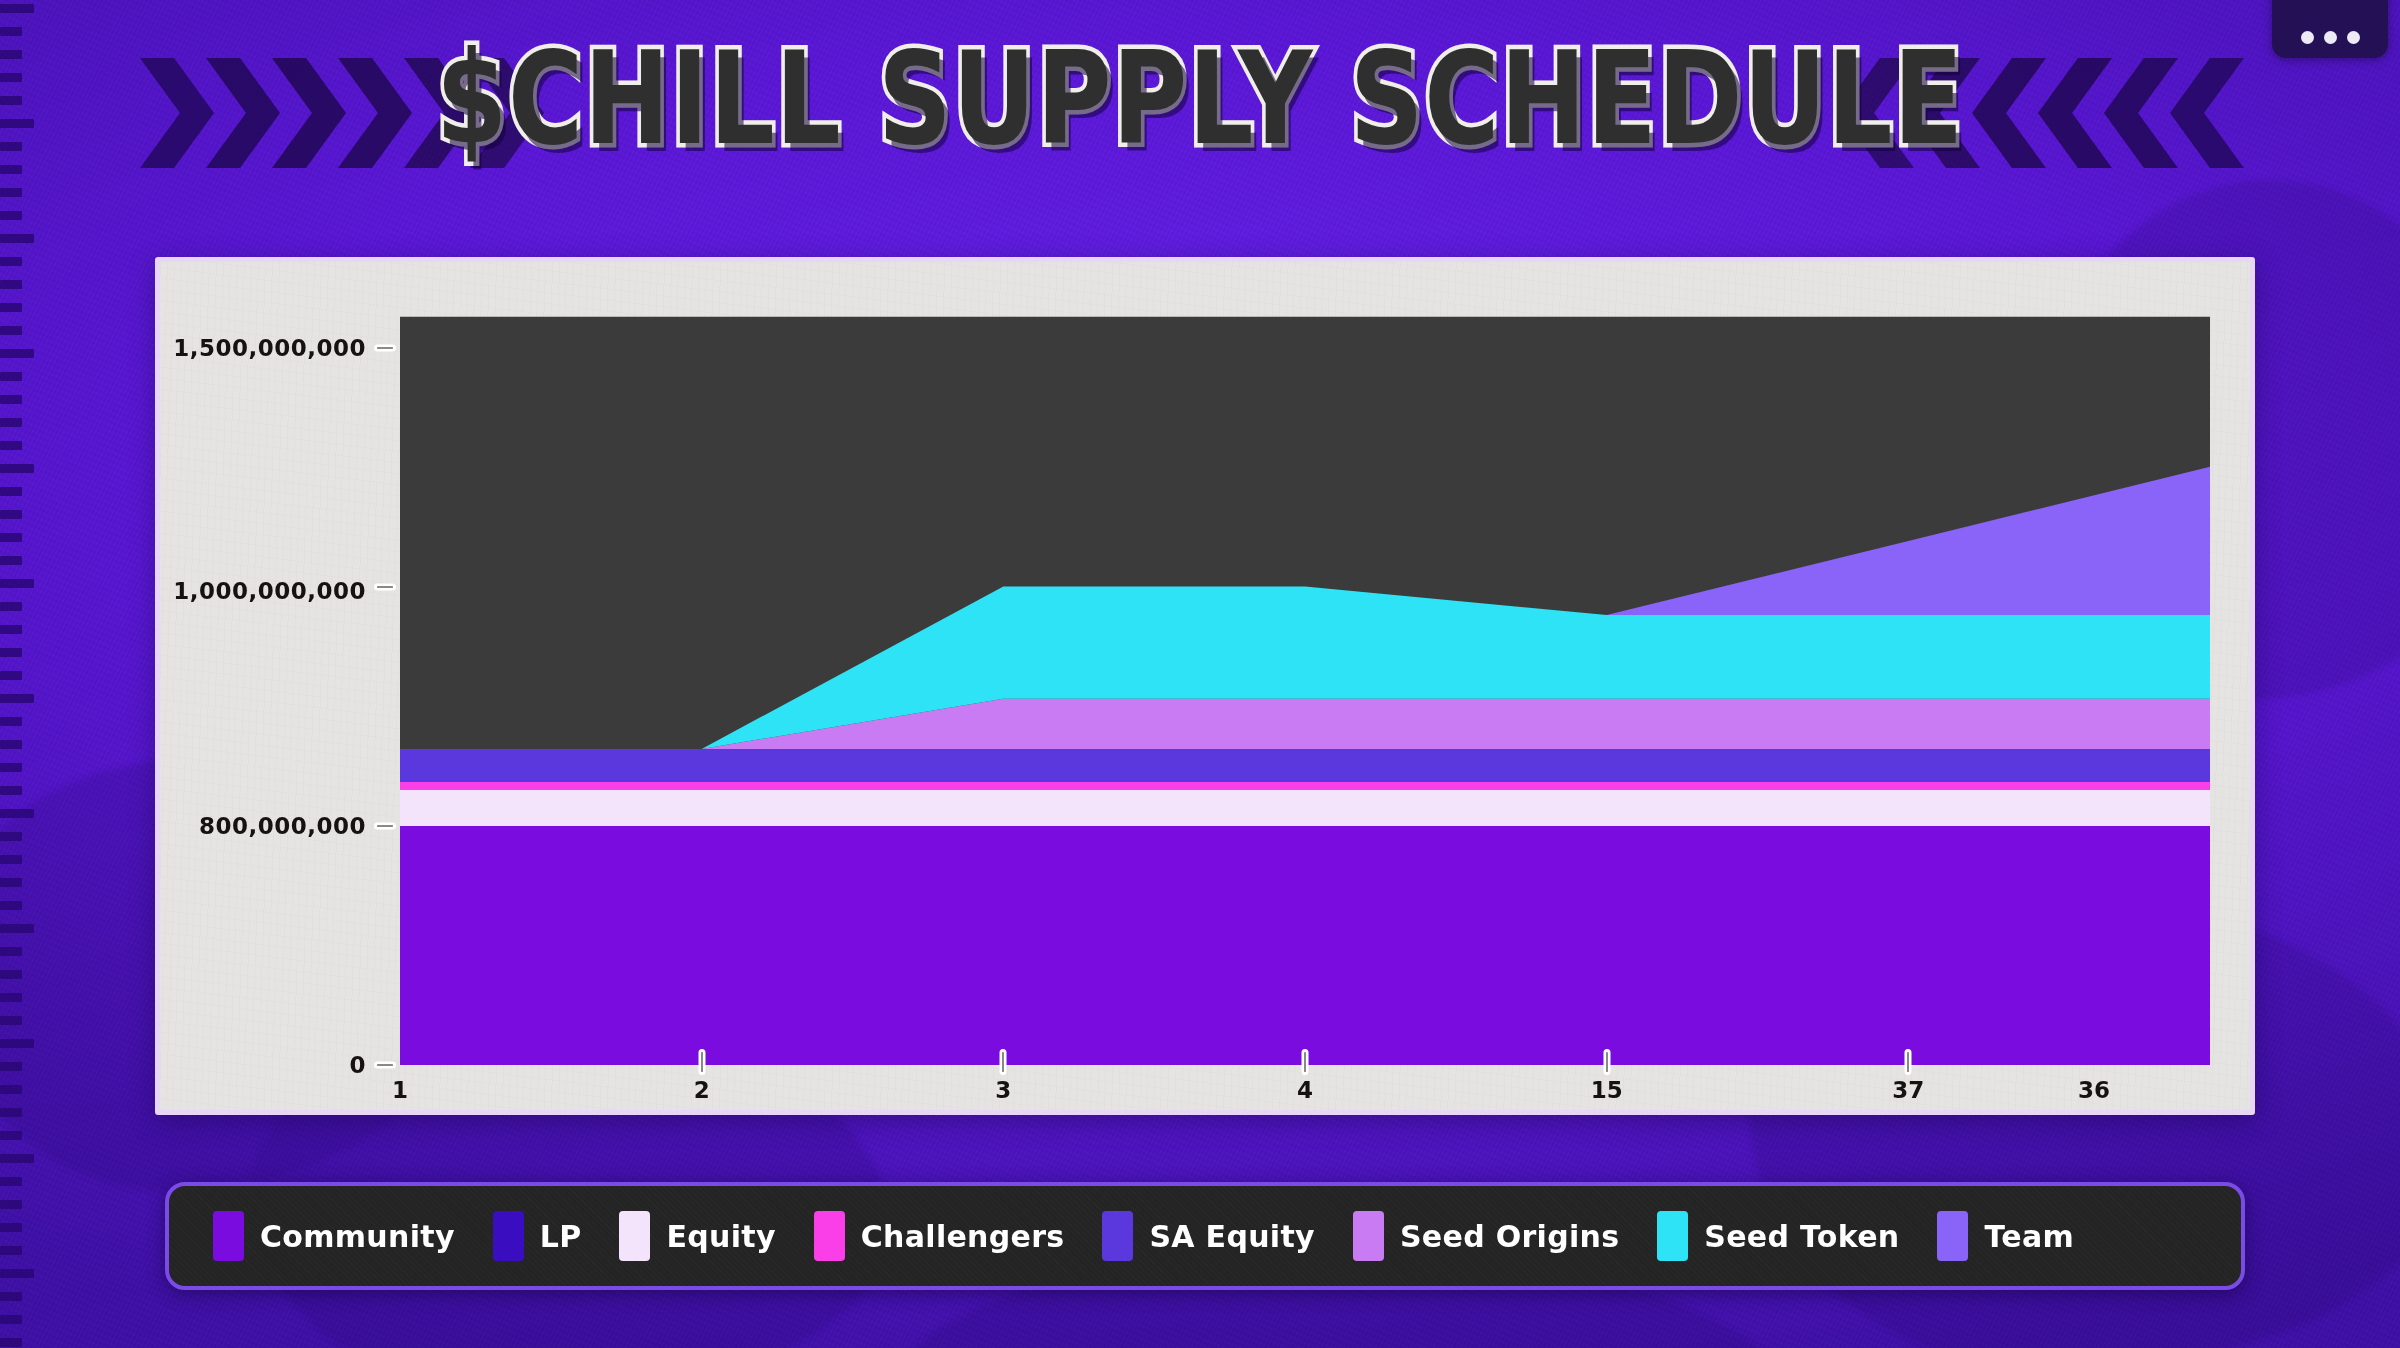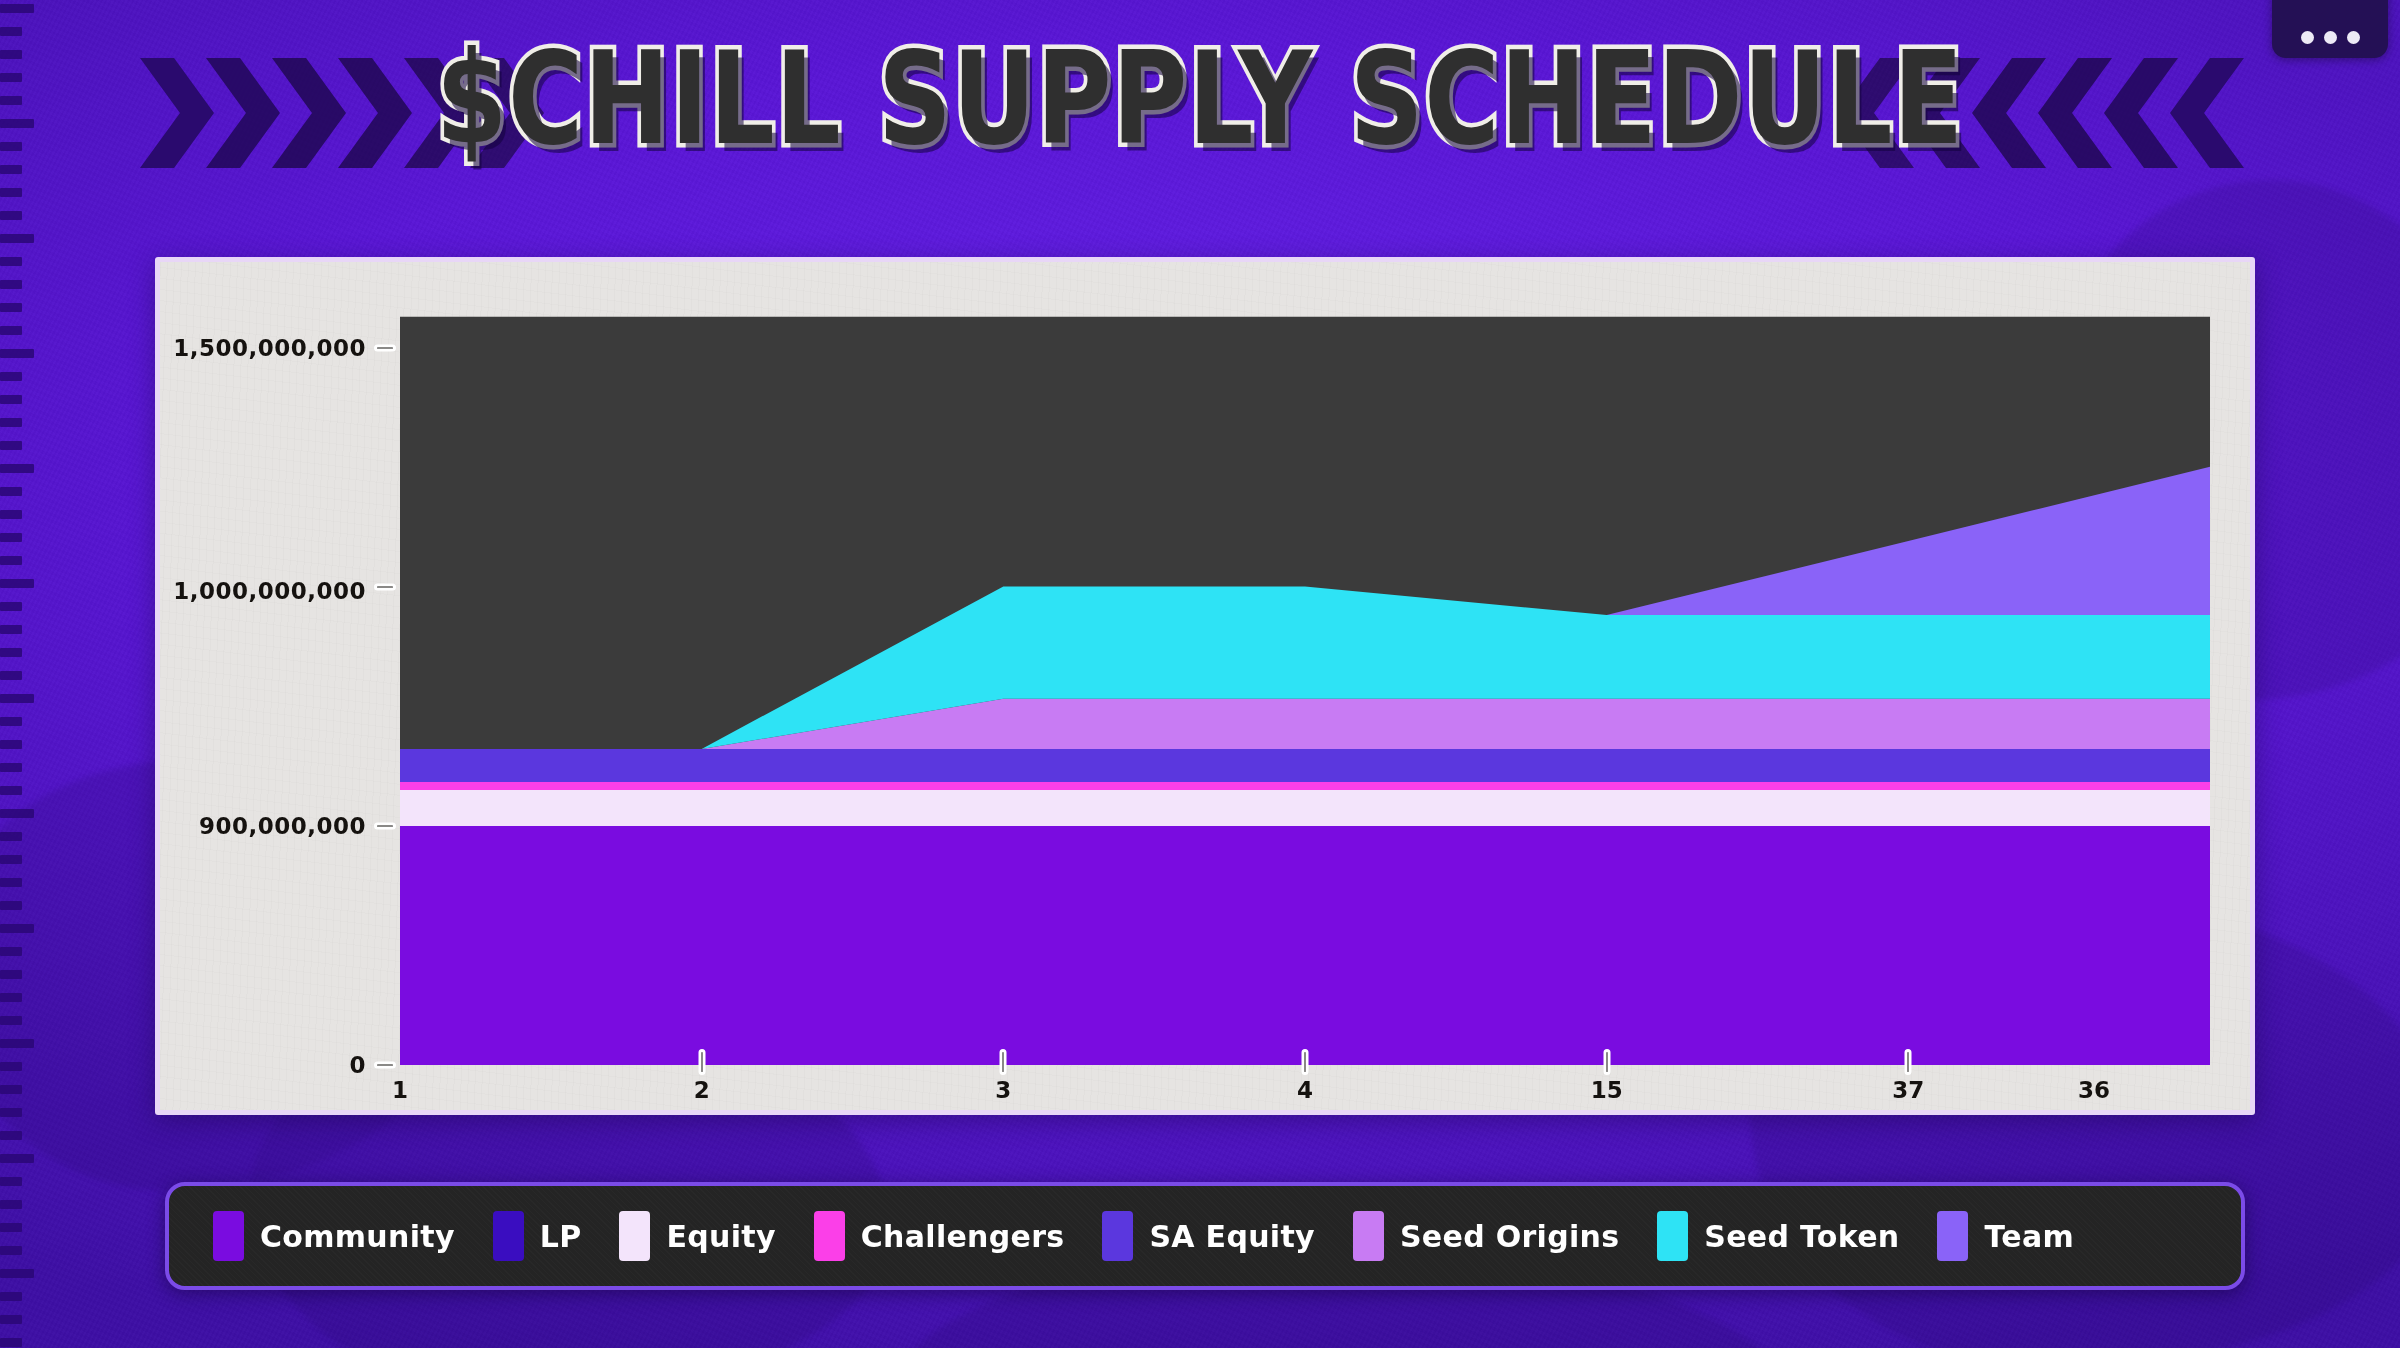--- a/index.html
+++ b/index.html
@@ -272,21 +272,21 @@
         <path d="M 0 490.078125 L 0 490.078125 L 301.6666666666667 490.078125 L 603.3333333333334 490.078125 L 905 490.078125 L 1206.6666666666667 490.078125 L 1508.3333333333335 490.078125 L 1810 490.078125 L 1810 481.95 L 1508.3333333333335 481.95 L 1206.6666666666667 481.95 L 905 481.95 L 603.3333333333334 481.95 L 301.6666666666667 481.95 L 0 481.95 Z" fill="#FB3FE8"></path>
         <path d="M 0 481.95 L 0 481.95 L 301.6666666666667 481.95 L 603.3333333333334 481.95 L 905 481.95 L 1206.6666666666667 481.95 L 1508.3333333333335 481.95 L 1810 481.95 L 1810 448.95937499999997 L 1508.3333333333335 448.95937499999997 L 1206.6666666666667 448.95937499999997 L 905 448.95937499999997 L 603.3333333333334 448.95937499999997 L 301.6666666666667 448.95937499999997 L 0 448.95937499999997 Z" fill="#5B37DE"></path>
         <path d="M 0 448.95937499999997 L 0 448.95937499999997 L 301.6666666666667 448.95937499999997 L 603.3333333333334 448.95937499999997 L 905 448.95937499999997 L 1206.6666666666667 448.95937499999997 L 1508.3333333333335 448.95937499999997 L 1810 448.95937499999997 L 1810 398.75624999999997 L 1508.3333333333335 398.75624999999997 L 1206.6666666666667 398.75624999999997 L 905 398.75624999999997 L 603.3333333333334 398.75624999999997 L 301.6666666666667 448.95937499999997 L 0 448.95937499999997 Z" fill="#C87BF3"></path>
         <path d="M 0 448.95937499999997 L 0 448.95937499999997 L 301.6666666666667 448.95937499999997 L 603.3333333333334 398.75624999999997 L 905 398.75624999999997 L 1206.6666666666667 398.75624999999997 L 1508.3333333333335 398.75624999999997 L 1810 398.75624999999997 L 1810 315.08437499999997 L 1508.3333333333335 315.08437499999997 L 1206.6666666666667 315.08437499999997 L 905 286.396875 L 603.3333333333334 286.396875 L 301.6666666666667 448.95937499999997 L 0 448.95937499999997 Z" fill="#2EE3F5"></path>
         <path d="M 0 448.95937499999997 L 0 448.95937499999997 L 301.6666666666667 448.95937499999997 L 603.3333333333334 286.396875 L 905 286.396875 L 1206.6666666666667 315.08437499999997 L 1508.3333333333335 315.08437499999997 L 1810 315.08437499999997 L 1810 166.86562500000002 L 1508.3333333333335 240.9749999999999 L 1206.6666666666667 315.08437499999997 L 905 286.396875 L 603.3333333333334 286.396875 L 301.6666666666667 448.95937499999997 L 0 448.95937499999997 Z" fill="#8A63F8"></path>
       </svg>
   </div>
   <div id="axes">
       <div class="ylabel" style="top: 803px; left: 0px; width: 206px;">0</div>
       <div class="ytickmark" style="top: 803px; left: 214px;"></div>
-      <div class="ylabel" style="top: 563.938px; left: 0px; width: 206px;">900,000,000</div>
+      <div class="ylabel" style="top: 563.938px; left: 0px; width: 206px;">800,000,000</div>
       <div class="ytickmark" style="top: 563.938px; left: 214px;"></div>
       <div class="ylabel" style="top: 329px; left: 0px; width: 206px;">1,000,000,000</div>
       <div class="ytickmark" style="top: 324.875px; left: 214px;"></div>
       <div class="ylabel" style="top: 85.8125px; left: 0px; width: 206px;">1,500,000,000</div>
       <div class="ytickmark" style="top: 85.8125px; left: 214px;"></div>
       <div class="xlabel" style="left: 240px; top: 815px;">1</div>
       <div class="xtickmark" style="left: 541.667px; top: 787px;"></div>
       <div class="xlabel" style="left: 541.667px; top: 815px;">2</div>
       <div class="xtickmark" style="left: 843.333px; top: 787px;"></div>
       <div class="xlabel" style="left: 843.333px; top: 815px;">3</div>

